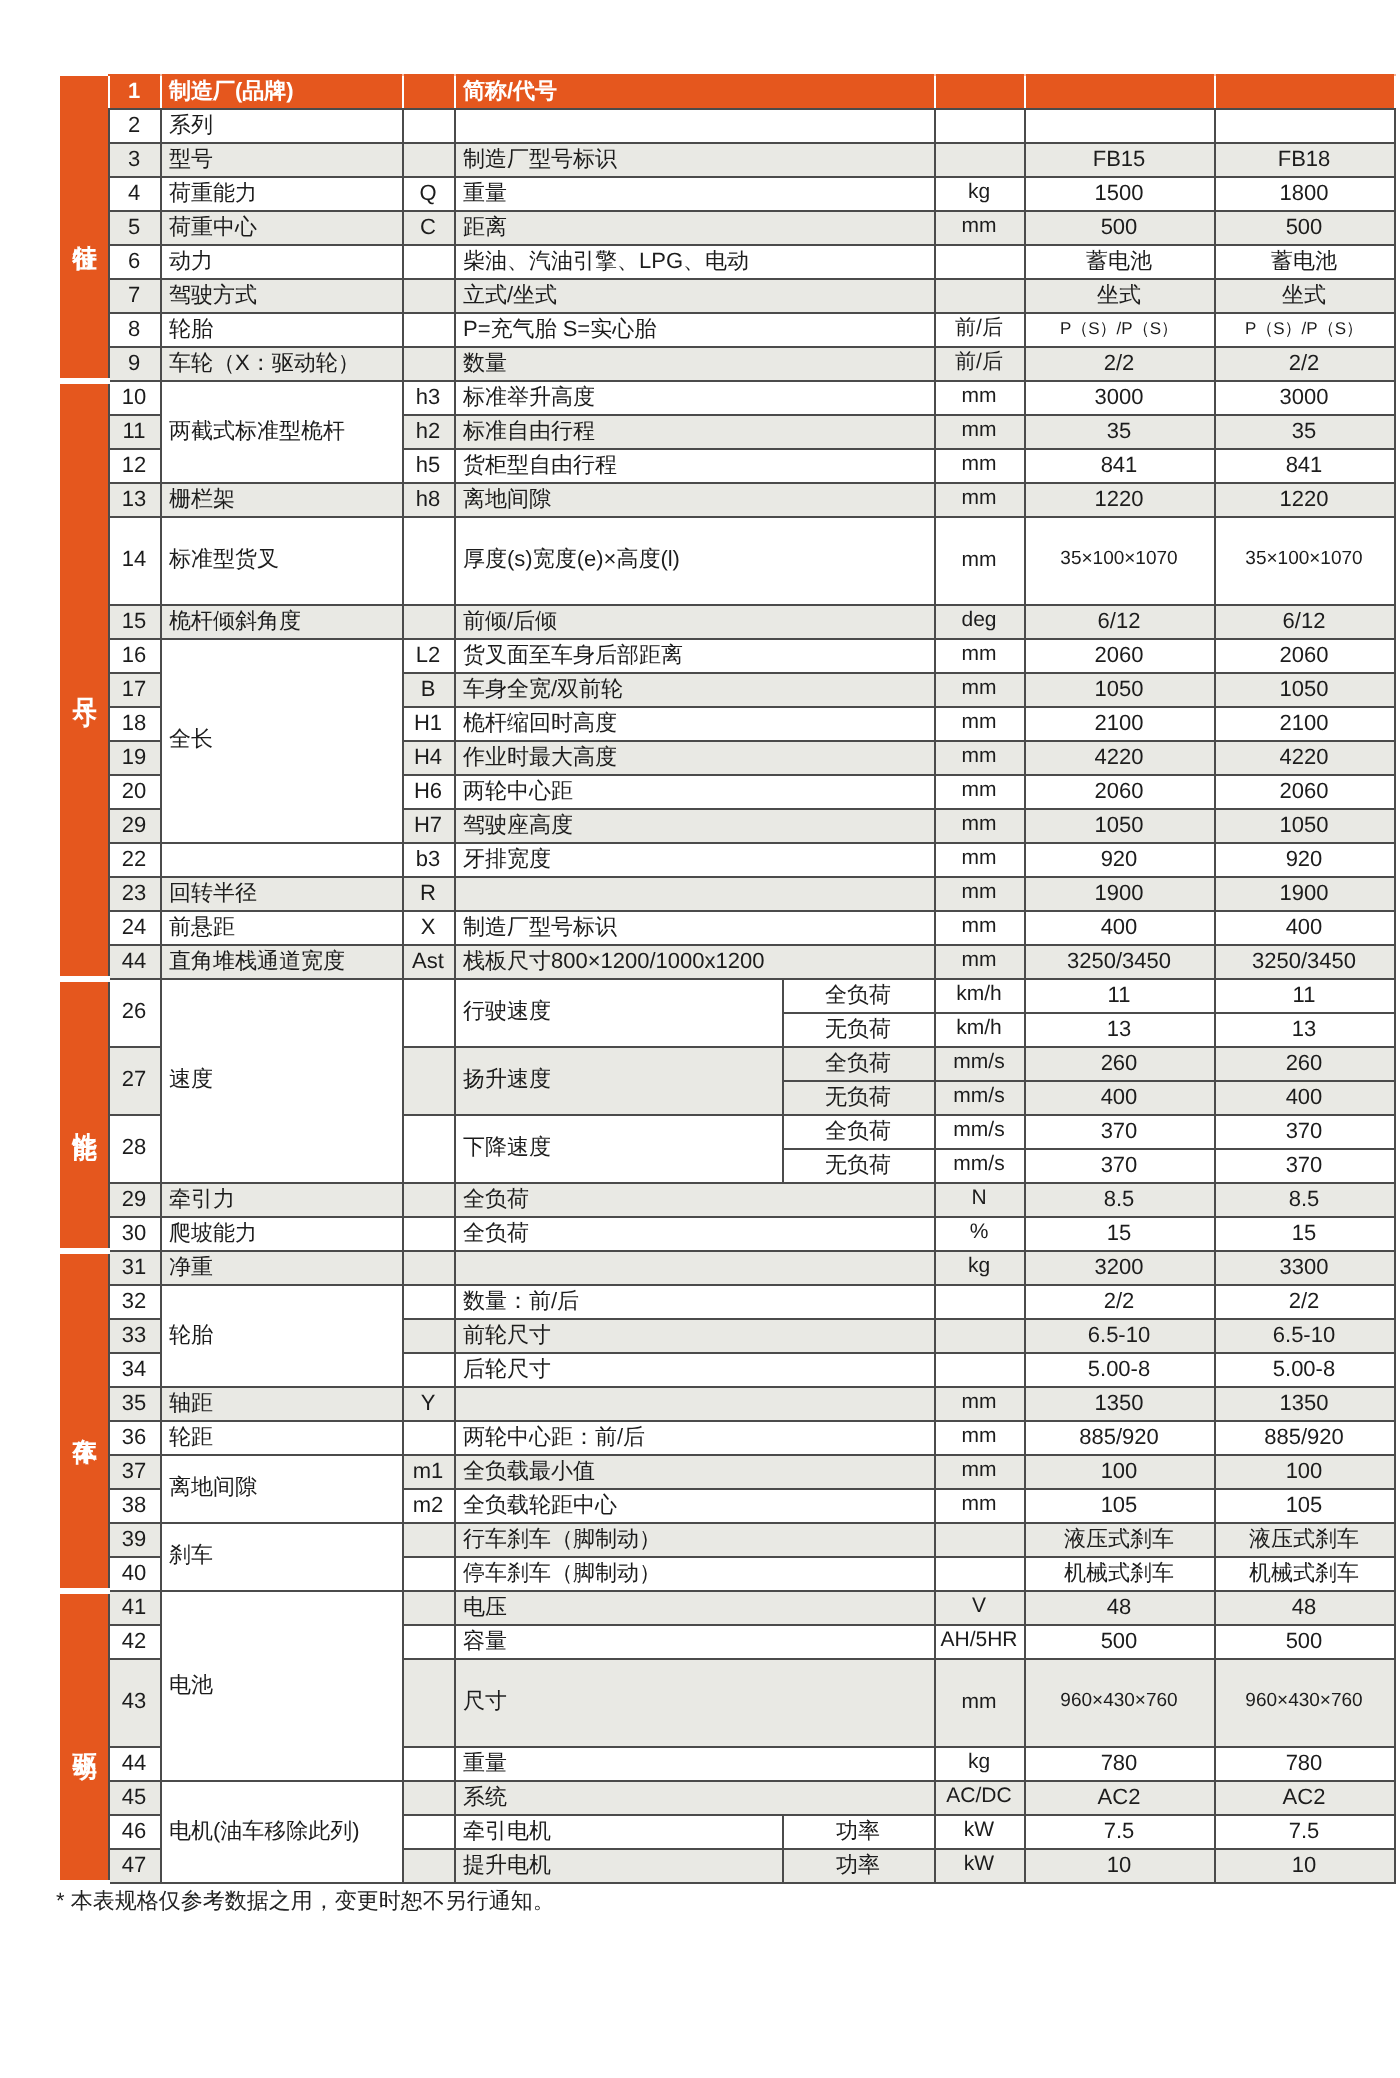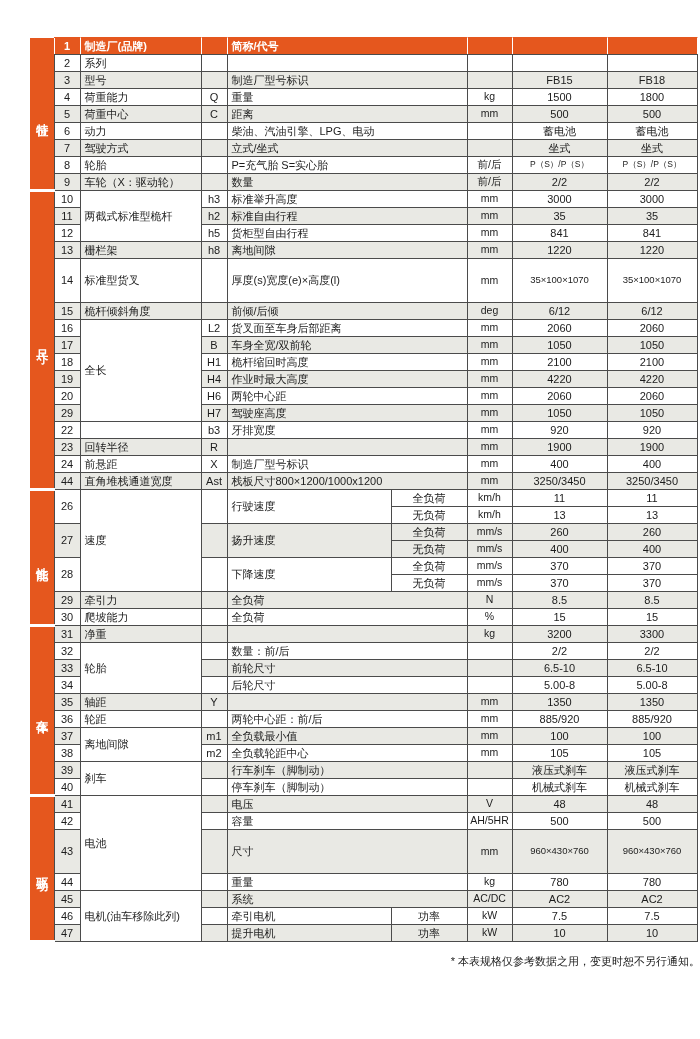--- a/index.html
+++ b/index.html
@@ -32,21 +32,21 @@
   td.hdr{
     background:#e5571e;color:#ffffff;font-weight:bold;
     border-top:1px solid #e5571e;
     border-left:1px solid rgba(255,255,255,.55);
     border-right:1px solid rgba(255,255,255,.55);
     border-bottom:1px solid #4b4b4b;
   }
   td.sm{font-size:8.5px;margin-left:24px;}
   td.smv{font-size:9.5px;padding:12px;margin-left:10px;}
   td.unit{font-size:10.5px;margin-top:32px;}
-  .footnote{font-size:11px;margin:11px 0 0 -2px;color:#222;text-align:right;}
+  .footnote{font-size:11px;margin:0 0 0 -2px;color:#222;}
 </style>
 </head>
 <body>
 
 <div class="sheet">
   <table class="spec">
     <colgroup>
       <col style="width:24px">
         <col style="width:26px">
         <col style="width:121px">

